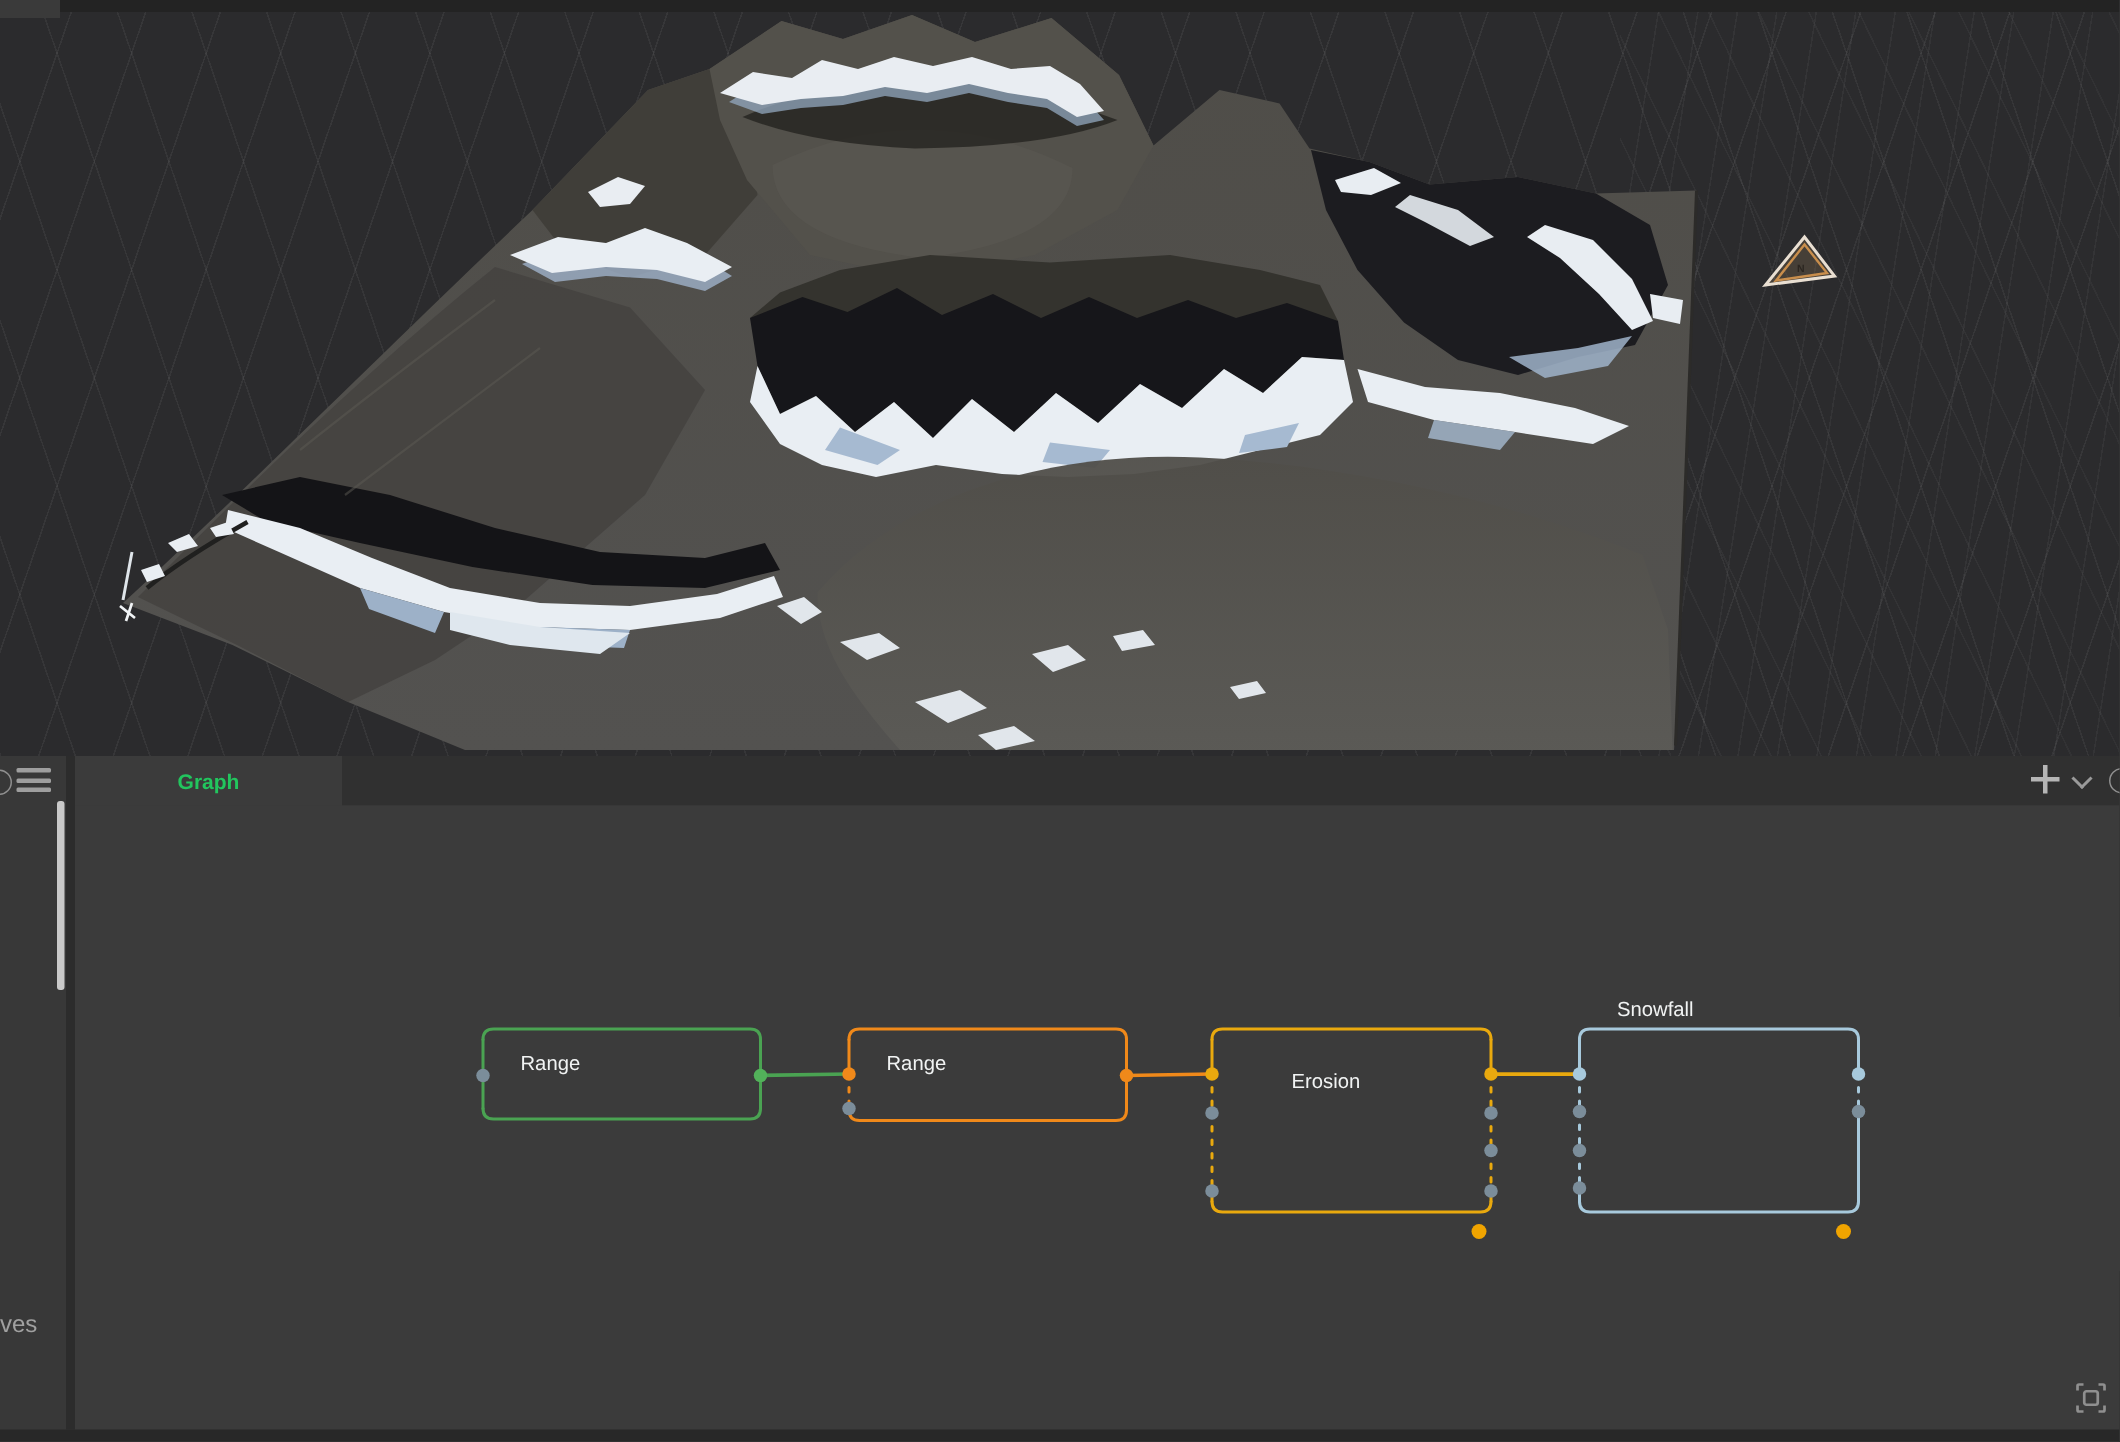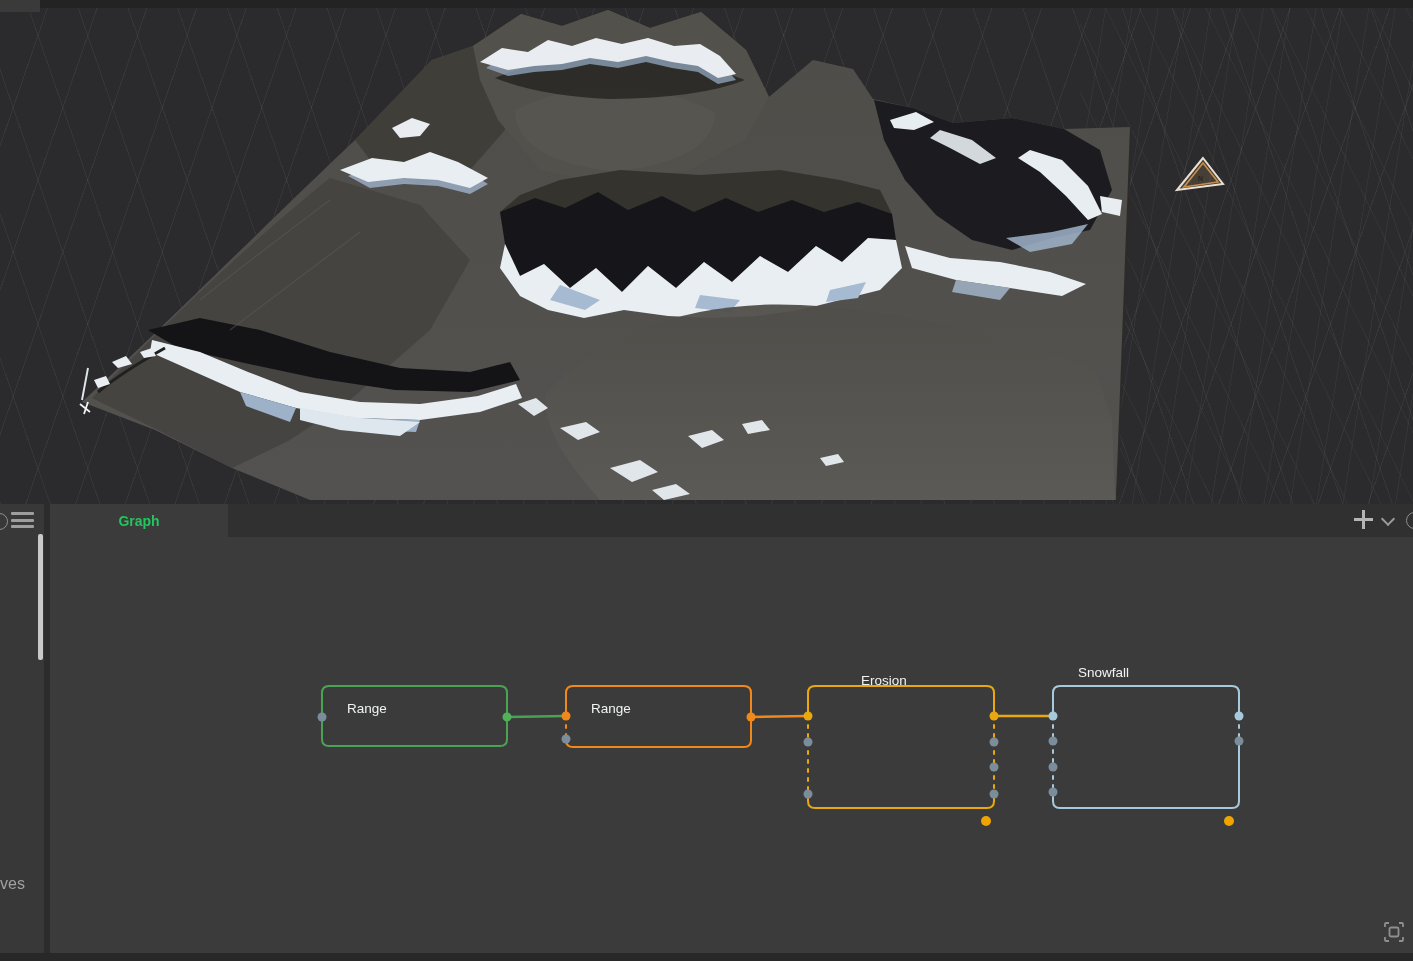--- a/index.html
+++ b/index.html
@@ -214,21 +214,21 @@
       <path d="M1239,716 L1239,741" stroke="#a7c9dc" stroke-width="2" fill="none" stroke-linecap="round" stroke-dasharray="3 6"></path>
       <path d="M1239,741 L1239,801" stroke="#a7c9dc" stroke-width="2" fill="none" stroke-linecap="round"></path>
       <circle cx="1239" cy="716" r="4.5" fill="#a7c9dc"></circle>
       <circle cx="1239" cy="741" r="4.5" fill="#7b8d9a"></circle>
       <circle cx="1229" cy="821" r="5" fill="#f0a400"></circle>
     </g>
   </svg>
 <div id="node-labels">
     <div class="node-label" style="left: 347px; top: 700px;">Range</div>
     <div class="node-label" style="left: 591px; top: 700px;">Range</div>
-    <div class="node-label" style="left: 833px; top: 672px; padding-left: 28px;">Erosion</div>
+    <div class="node-label" style="left: 833px; top: 712px; padding-left: 28px;">Erosion</div>
     <div class="node-label" style="left: 1078px; top: 664px;">Snowfall</div>
   </div>
 
 <div id="bottom-strip" class="abs"></div>
 
 <svg id="fit-icon" class="abs" viewBox="0 0 20 20">
   <g stroke="#8f8f8f" stroke-width="1.8" fill="none">
     <path d="M1,5 V2 Q1,1 2,1 H5 M15,1 H18 Q19,1 19,2 V5 M19,15 V18 Q19,19 18,19 H15 M5,19 H2 Q1,19 1,18 V15"></path>
     <rect x="5.5" y="5.5" width="9" height="9" rx="1.5"></rect>
   </g>

